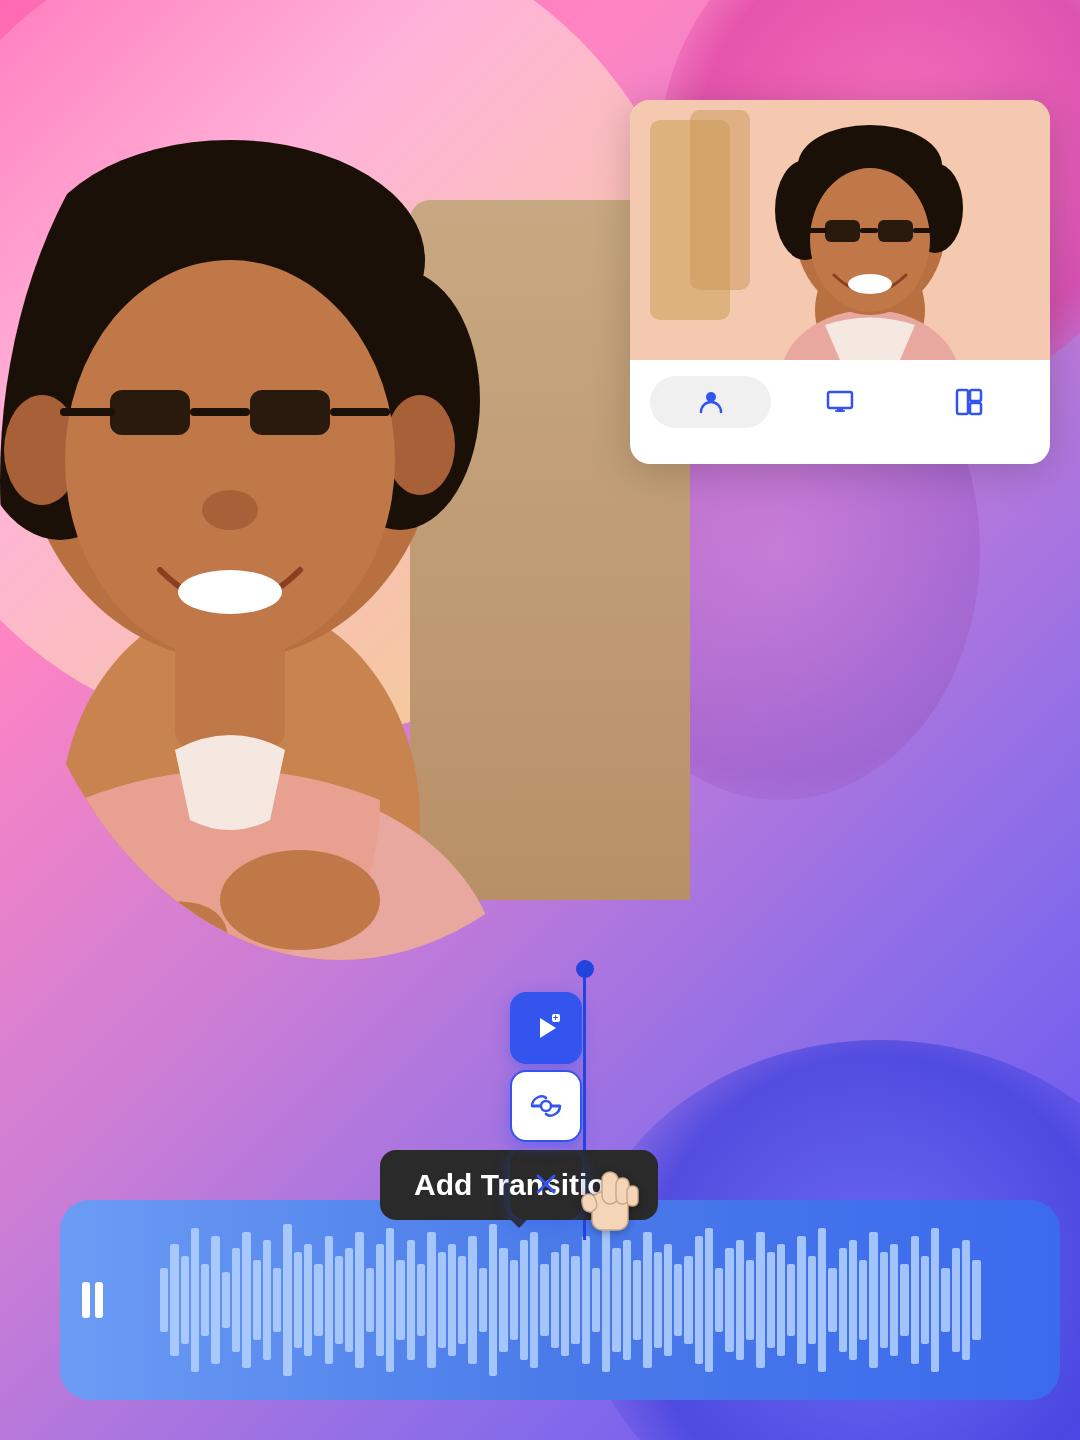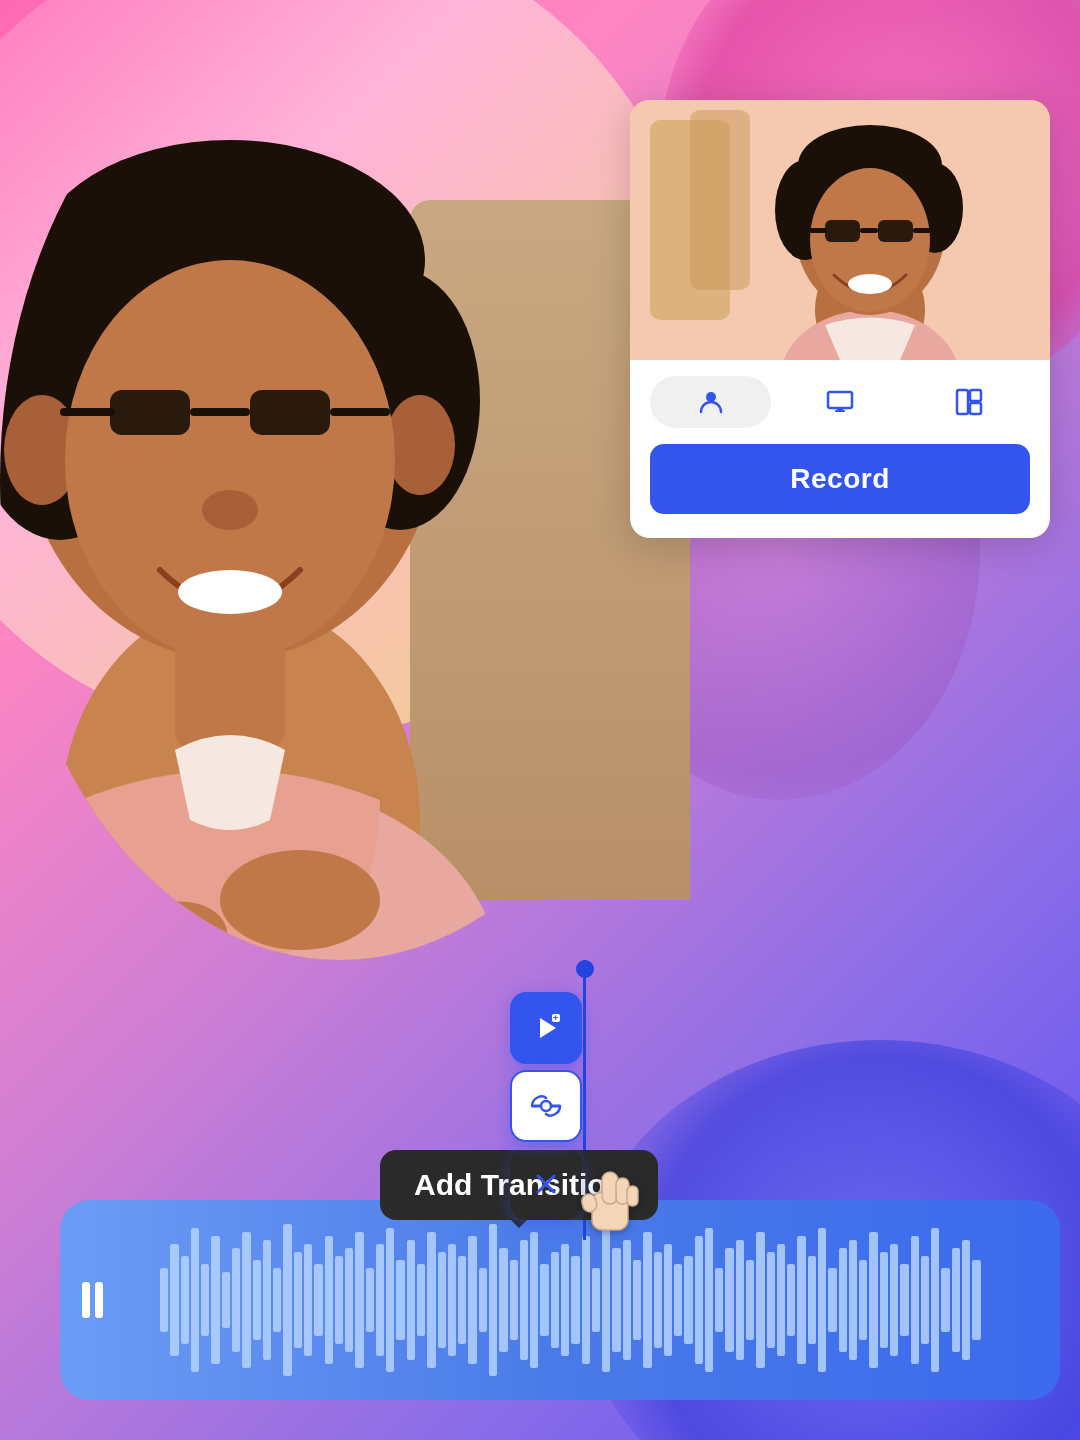--- a/index.html
+++ b/index.html
@@ -437,21 +437,20 @@
     <button class="mode-btn">
       <svg viewBox="0 0 28 28" fill="none" xmlns="http://www.w3.org/2000/svg">
         <rect x="2" y="2" width="11" height="24" rx="2" stroke="#3355ee" stroke-width="2.5" fill="none"></rect>
         <rect x="15" y="2" width="11" height="11" rx="2" stroke="#3355ee" stroke-width="2.5" fill="none"></rect>
         <rect x="15" y="15" width="11" height="11" rx="2" stroke="#3355ee" stroke-width="2.5" fill="none"></rect>
       </svg>
     </button>
   </div>
 
   
-  <button class="record-btn">Record</button>
 </div>
 
 <div class="tooltip-container">
   <div class="tooltip-bubble">Add Transition</div>
 </div>
 
 <div class="context-menu">
 
   <div class="context-menu-item">
     <svg viewBox="0 0 36 36" fill="white" xmlns="http://www.w3.org/2000/svg">

